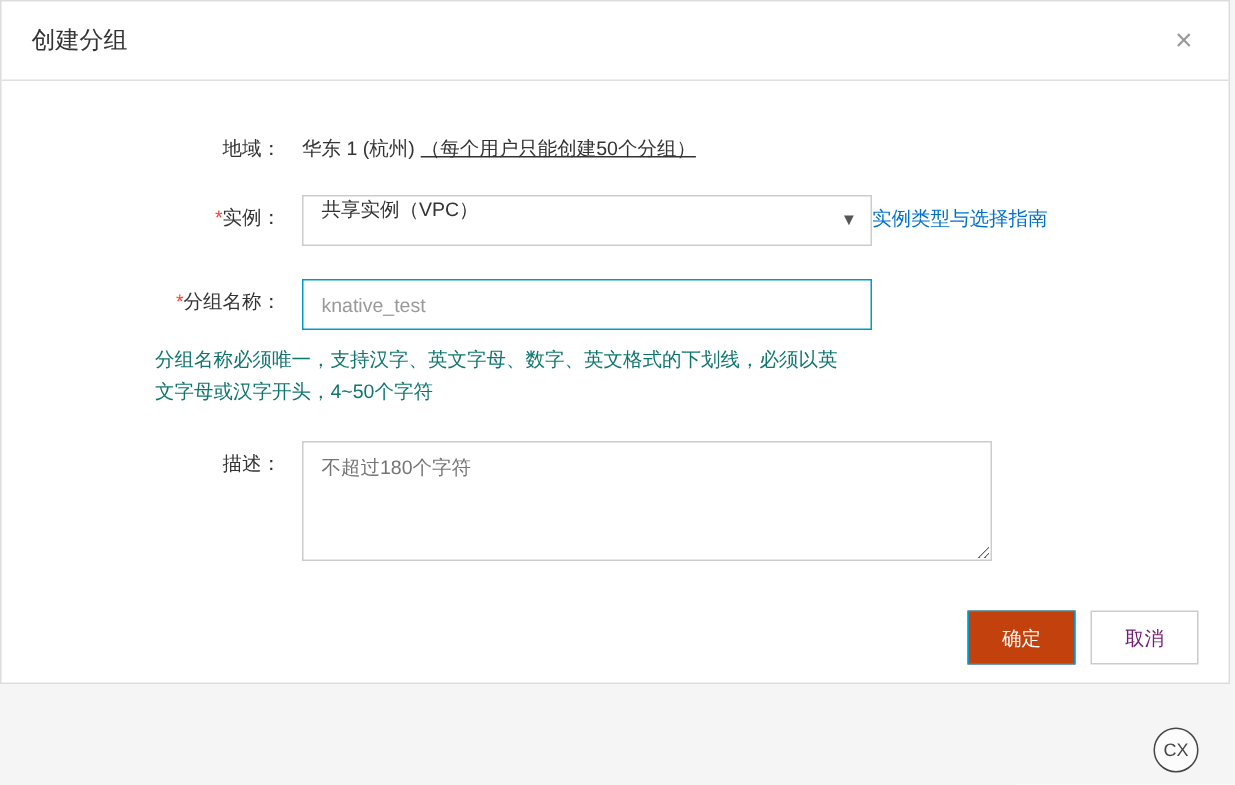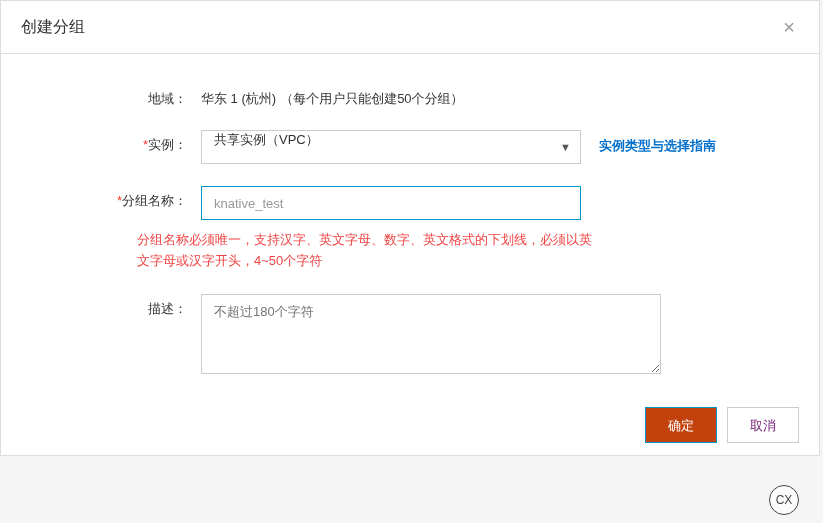--- a/index.html
+++ b/index.html
@@ -66,20 +66,21 @@
     .form-value-text {
       font-size: 13px;
       color: #333;
       padding-top: 6px;
     }
     .form-hint-inline {
       font-size: 13px;
       color: #333;
       margin-left: 4px;
       padding-top: 6px;
+      text-decoration: underline;
     }
     .select-wrap {
       position: relative;
       width: 380px;
     }
     .select-input {
       width: 100%;
       height: 34px;
       border: 1px solid #ccc;
       background: #fff;
@@ -93,46 +94,45 @@
     .select-caret {
       position: absolute;
       right: 10px;
       top: 50%;
       transform: translateY(-50%);
       pointer-events: none;
       color: #555;
       font-size: 11px;
     }
     .side-link {
-      margin-left: 18px;
+      margin-left: 0;
       font-size: 13px;
       color: #0070cc;
       text-decoration: none;
       padding-top: 7px;
-      font-weight: bold;
     }
     .text-input {
       width: 380px;
       height: 34px;
       border: 1px solid #0099cc;
       padding: 0 12px;
       font-size: 13px;
       color: #999;
       outline: none;
     }
     .help-text-row {
       display: flex;
       margin-top: -12px;
       margin-bottom: 22px;
     }
     .help-text {
-      margin-left: 116px;
+      margin-left: 82px;
       width: 460px;
       font-size: 13px;
-      color: #ef4444;
+      color: #0f766e;
       line-height: 1.6;
     }
     .textarea-input {
       width: 460px;
       height: 80px;
       border: 1px solid #ccc;
       padding: 8px 12px;
       font-size: 13px;
       color: #999;
       resize: both;

